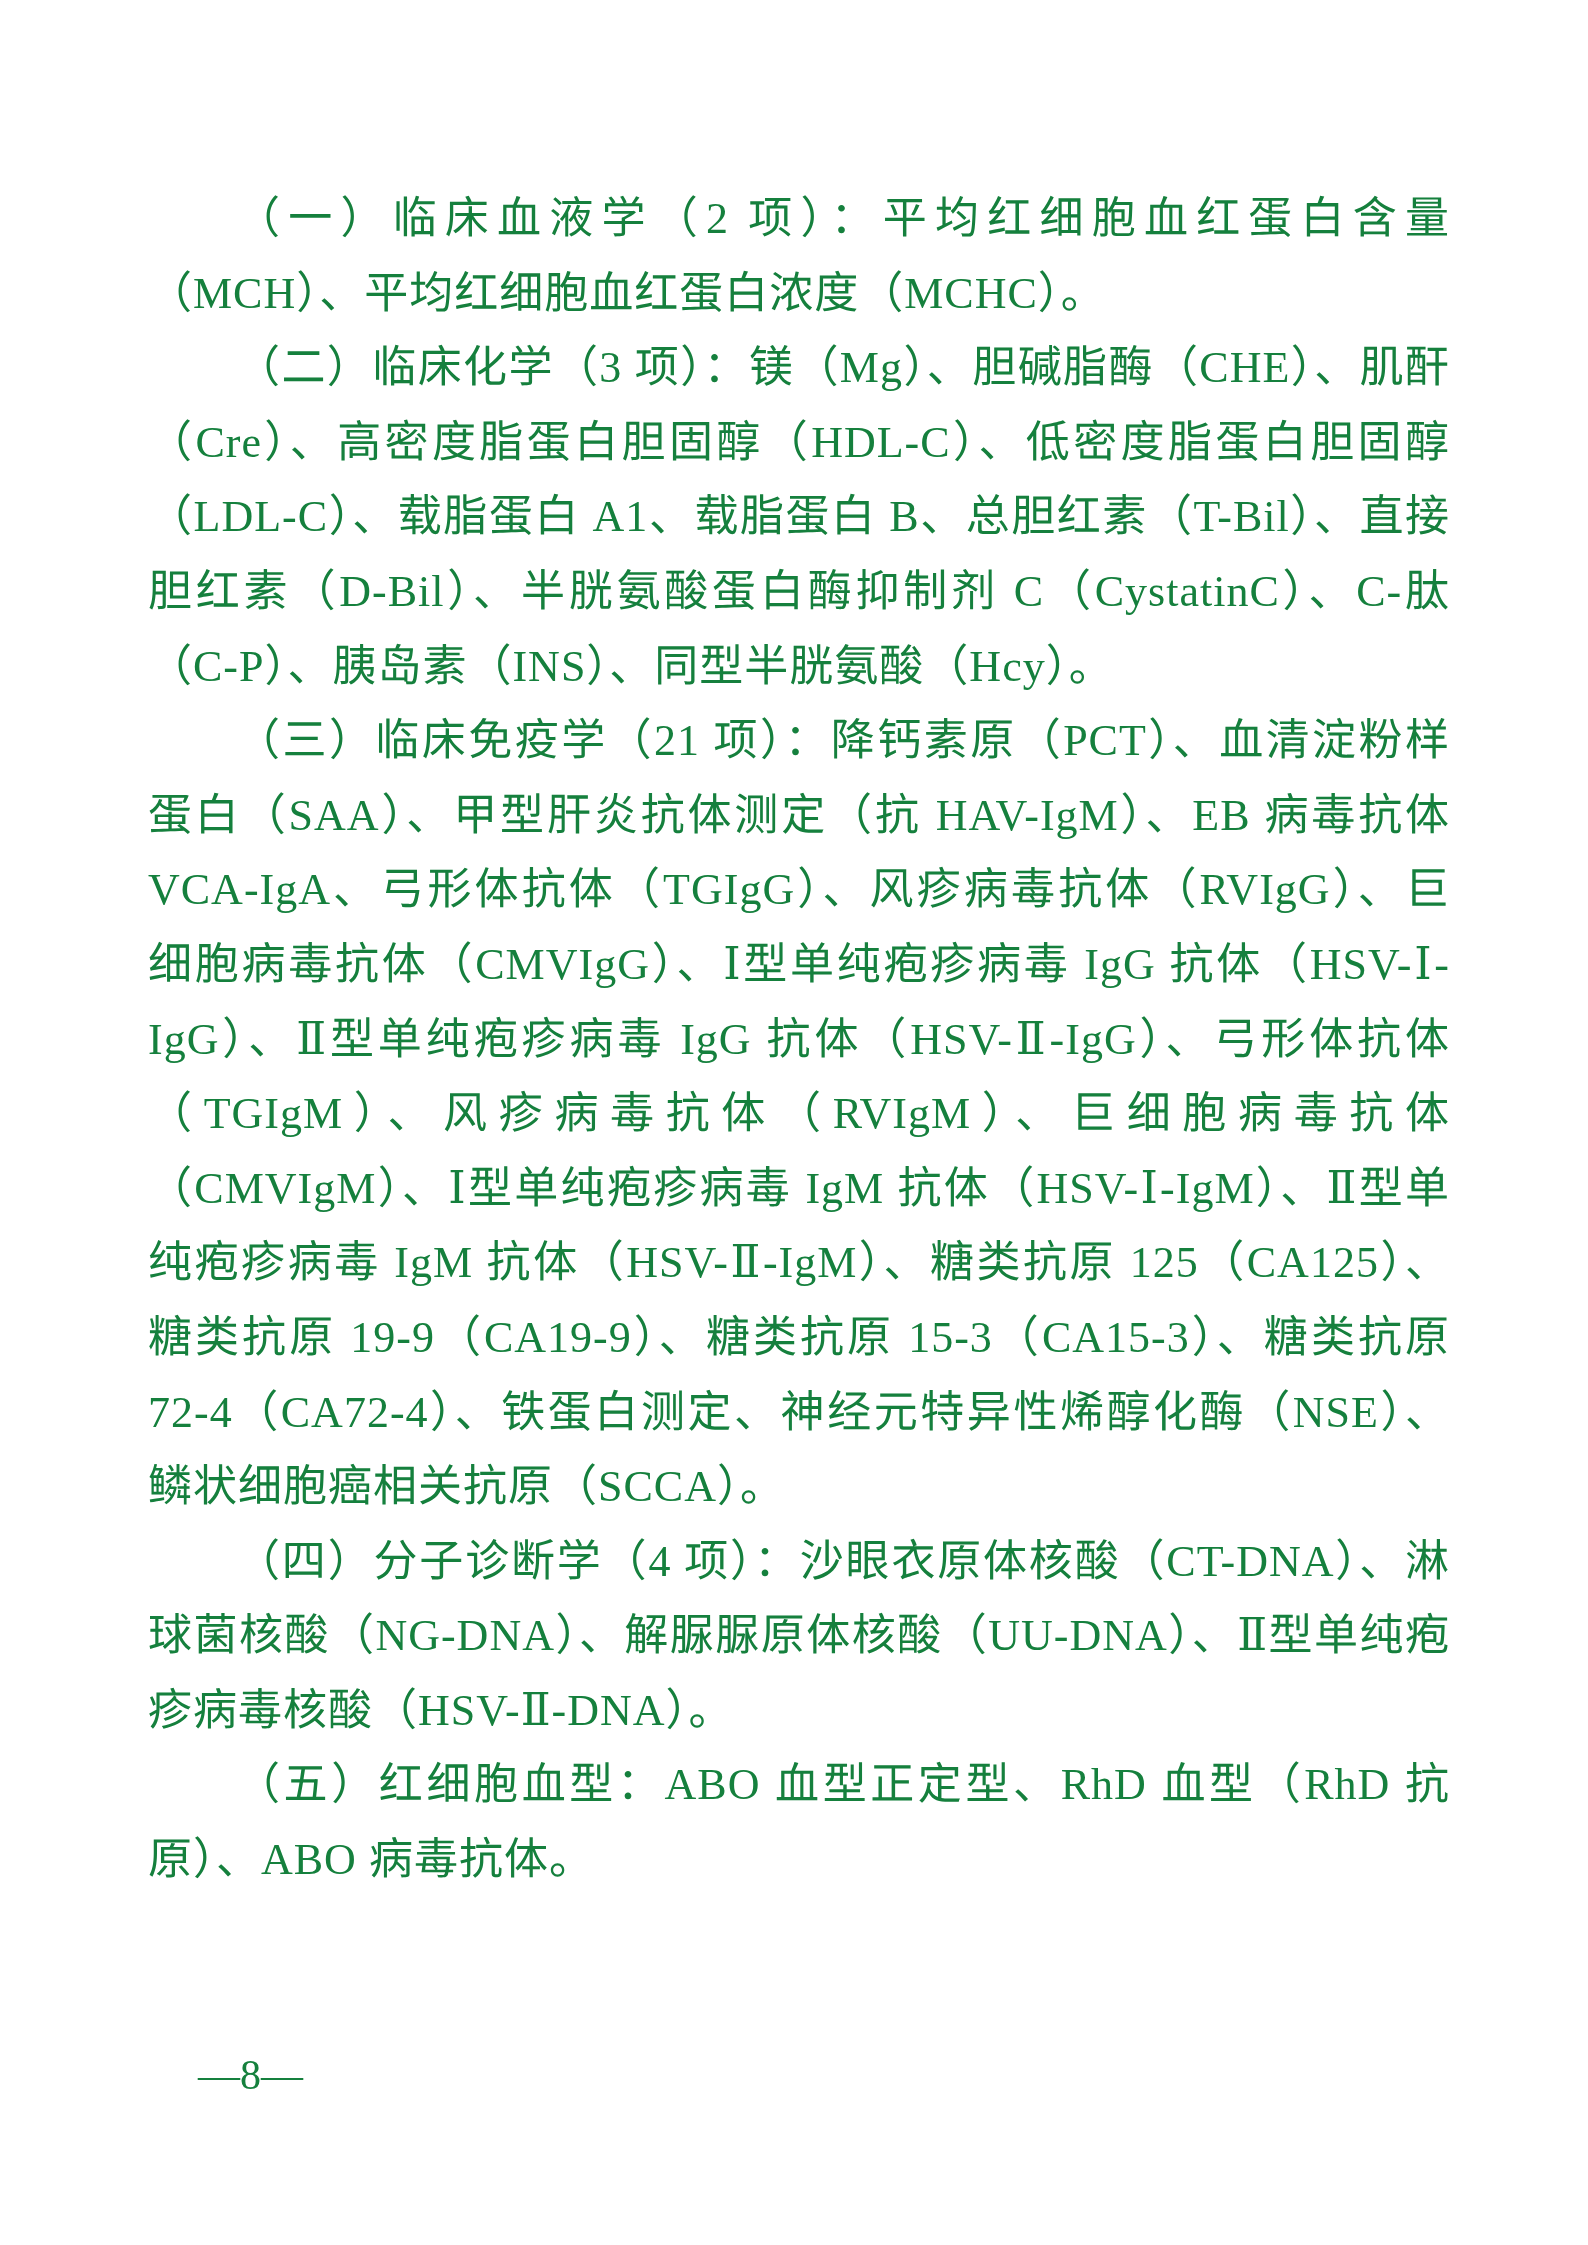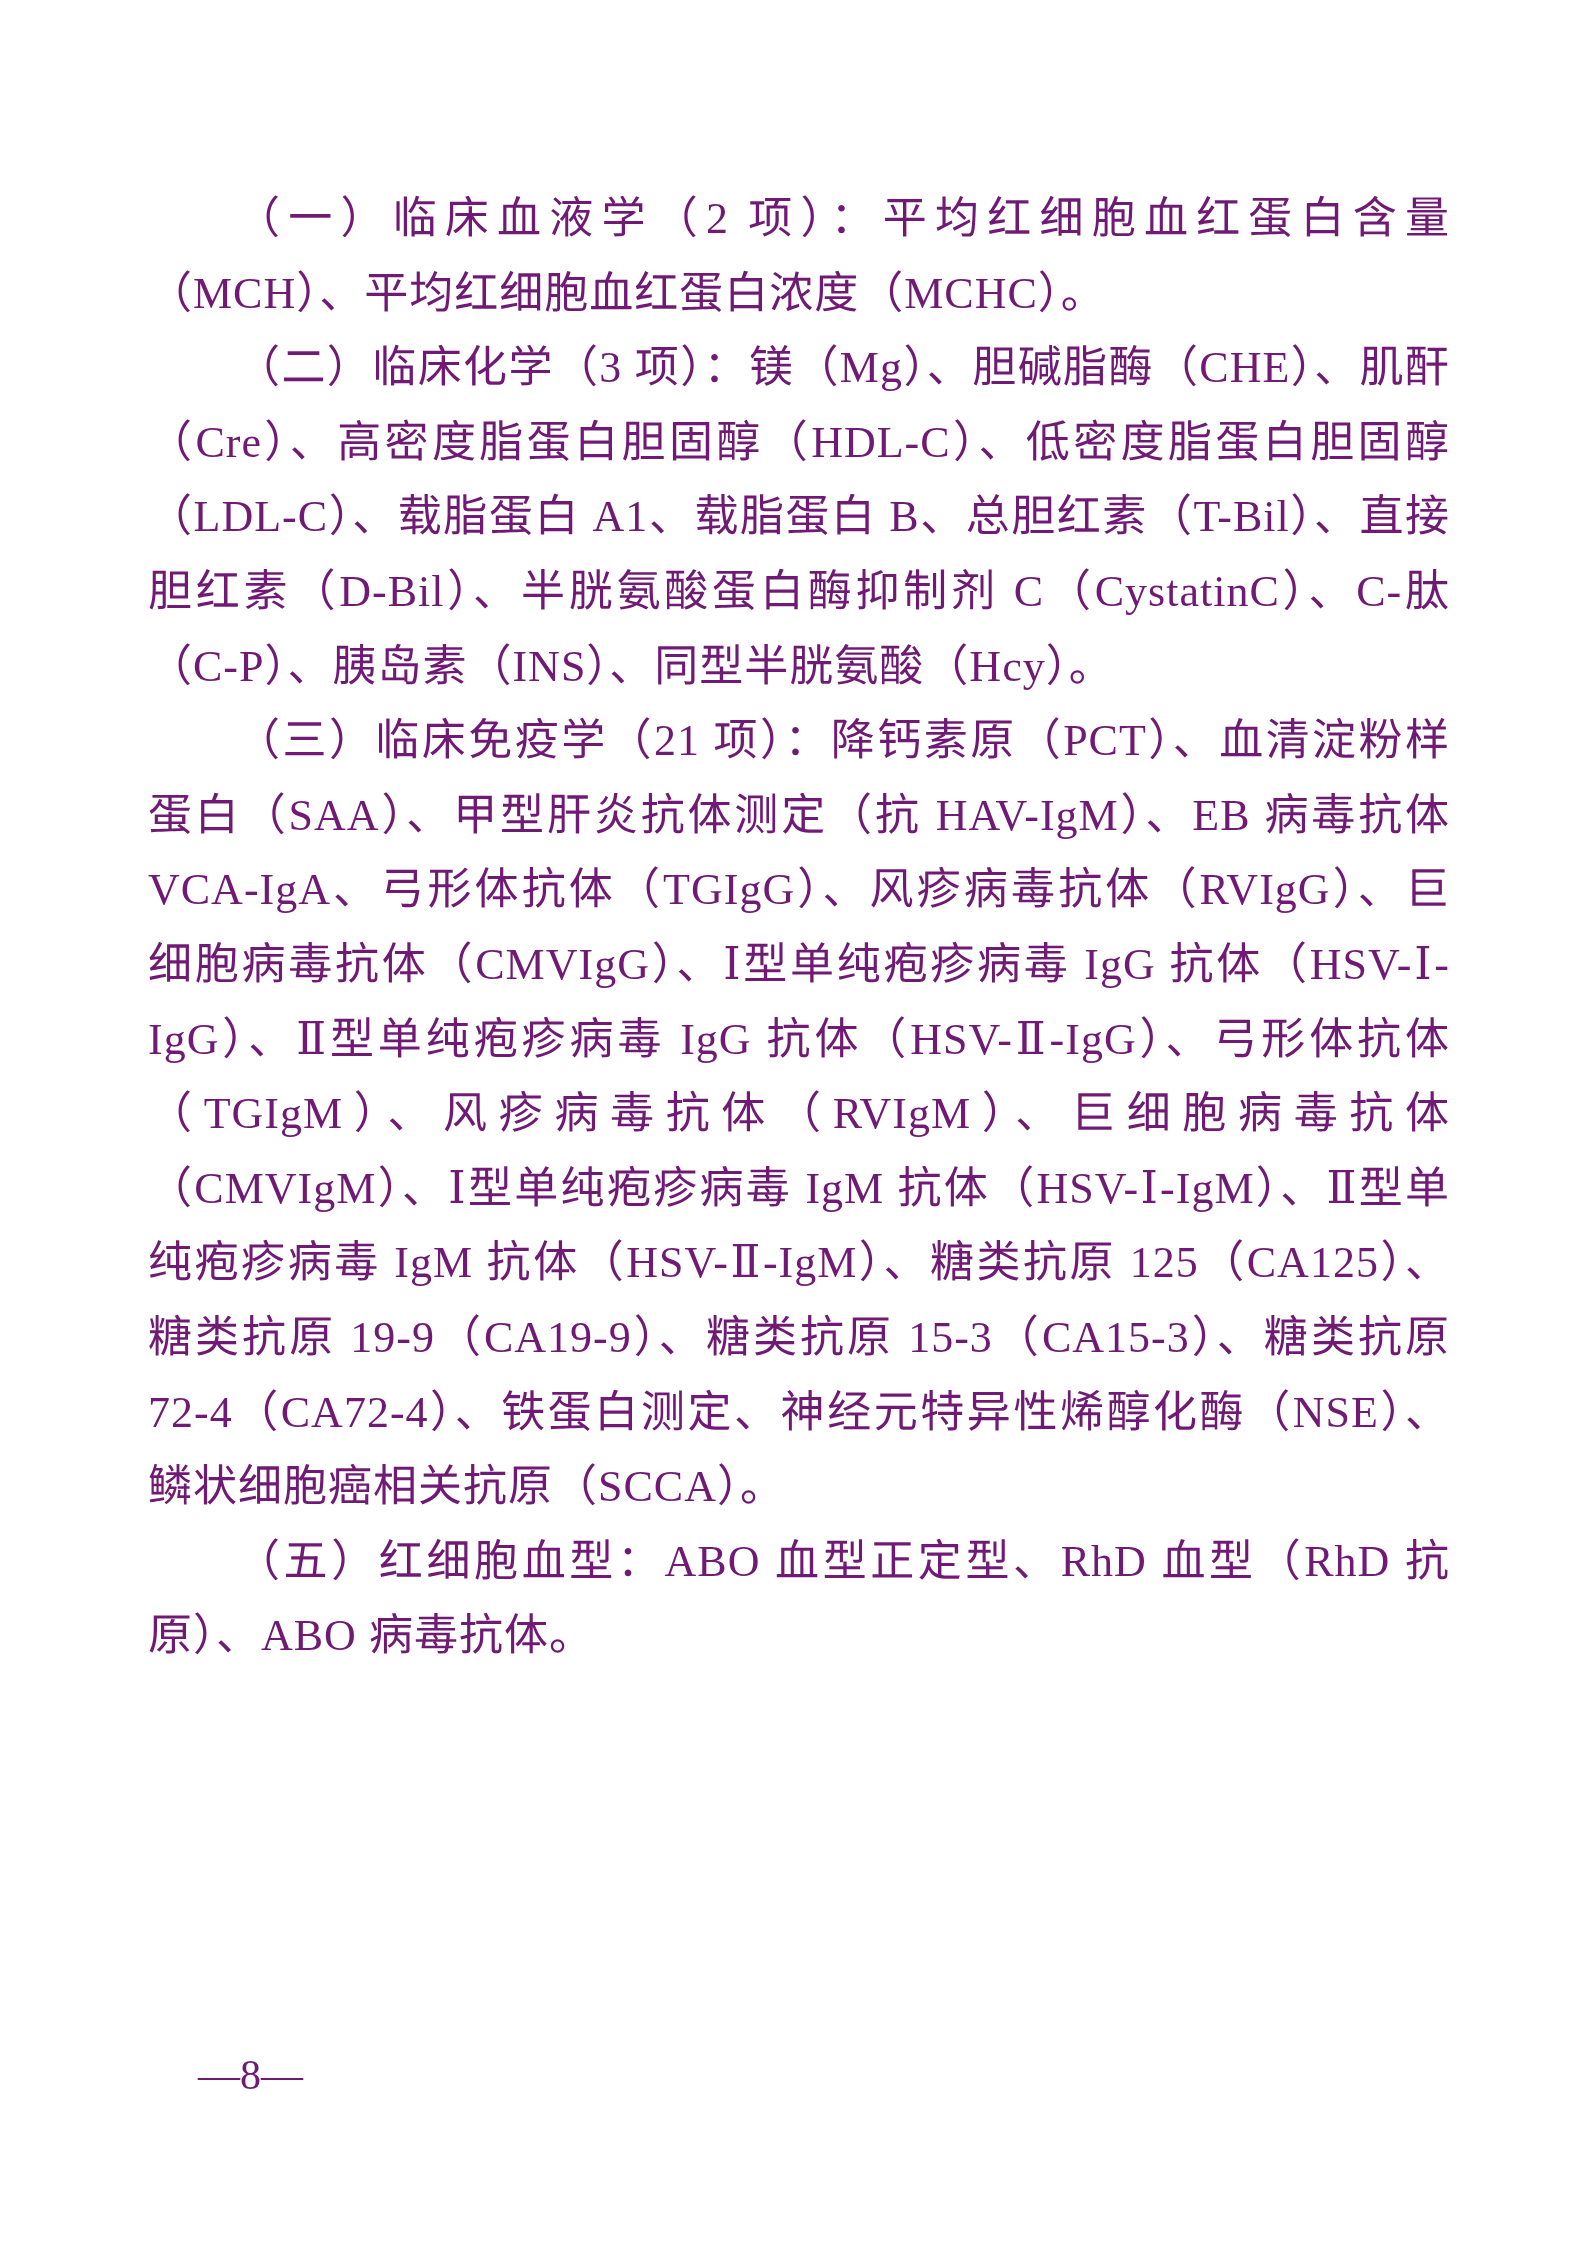--- a/index.html
+++ b/index.html
@@ -6,21 +6,21 @@
   html, body {
     background: #e8e8e8;
     font-family: "Liberation Serif", "DejaVu Serif", serif;
   }
   .page {
     position: relative;
     width: 1588px;
     height: 2245px;
     margin: 0 auto;
     background: #ffffff;
-    color: #701a75;
+    color: #15803d;
     overflow: hidden;
   }
   .content {
     position: absolute;
     top: 182px;
     left: 148px;
     width: 1302px;
   }
   .content p {
     font-size: 44px;
@@ -42,16 +42,17 @@
   }
 </style>
 </head>
 <body>
 
 <div class="page">
   <div class="content">
     <p>（一）临床血液学（2 项）：平均红细胞血红蛋白含量（MCH）、平均红细胞血红蛋白浓度（MCHC）。</p>
     <p>（二）临床化学（3 项）：镁（Mg）、胆碱脂酶（CHE）、肌酐（Cre）、高密度脂蛋白胆固醇（HDL-C）、低密度脂蛋白胆固醇（LDL-C）、载脂蛋白 A1、载脂蛋白 B、总胆红素（T-Bil）、直接胆红素（D-Bil）、半胱氨酸蛋白酶抑制剂 C（CystatinC）、C-肽（C-P）、胰岛素（INS）、同型半胱氨酸（Hcy）。</p>
     <p>（三）临床免疫学（21 项）：降钙素原（PCT）、血清淀粉样蛋白（SAA）、甲型肝炎抗体测定（抗 HAV-IgM）、EB 病毒抗体 VCA-IgA、弓形体抗体（TGIgG）、风疹病毒抗体（RVIgG）、巨细胞病毒抗体（CMVIgG）、Ⅰ型单纯疱疹病毒 IgG 抗体（HSV-Ⅰ-IgG）、Ⅱ型单纯疱疹病毒 IgG 抗体（HSV-Ⅱ-IgG）、弓形体抗体（TGIgM）、风疹病毒抗体（RVIgM）、巨细胞病毒抗体（CMVIgM）、Ⅰ型单纯疱疹病毒 IgM 抗体（HSV-Ⅰ-IgM）、Ⅱ型单纯疱疹病毒 IgM 抗体（HSV-Ⅱ-IgM）、糖类抗原 125（CA125）、糖类抗原 19-9（CA19-9）、糖类抗原 15-3（CA15-3）、糖类抗原 72-4（CA72-4）、铁蛋白测定、神经元特异性烯醇化酶（NSE）、鳞状细胞癌相关抗原（SCCA）。</p>
+    <p>（四）分子诊断学（4 项）：沙眼衣原体核酸（CT-DNA）、淋球菌核酸（NG-DNA）、解脲脲原体核酸（UU-DNA）、Ⅱ型单纯疱疹病毒核酸（HSV-Ⅱ-DNA）。</p>
     <p>（五）红细胞血型：ABO 血型正定型、RhD 血型（RhD 抗原）、ABO 病毒抗体。</p>
   </div>
   <div class="page-number">—8—</div>
 </div>
 
 </body></html>

